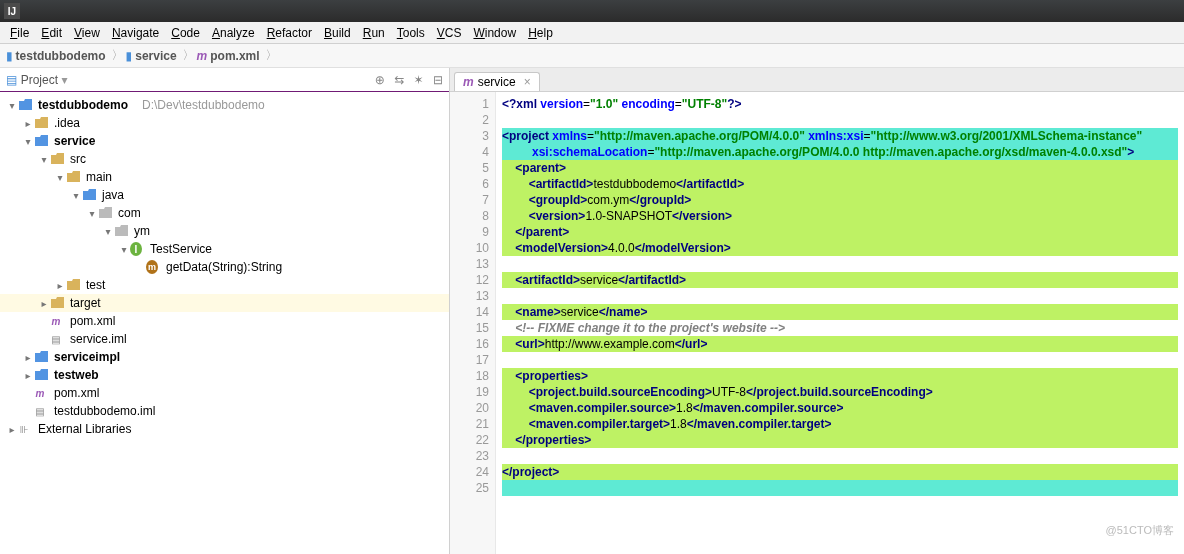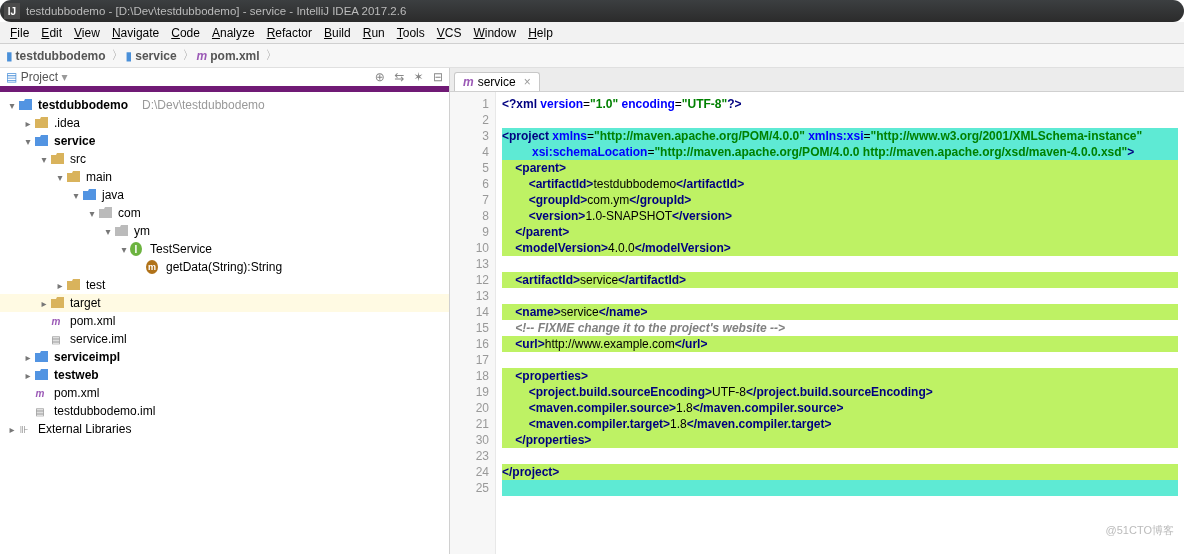--- a/index.html
+++ b/index.html
@@ -1,28 +1,28 @@
 <!DOCTYPE html>
 <html><head>
 <meta charset="utf-8">
 <style>
 * { box-sizing: border-box; margin: 0; padding: 0; font-family: "Segoe UI", Arial, sans-serif; }
 body { font-size: 12px; background: #fff; color: #000; overflow: hidden; }
 .window { width: 1184px; height: 554px; display: flex; flex-direction: column; }
-.titlebar { background: linear-gradient(#3c3f41, #2b2b2b); color: #bbb; height: 22px; display:flex; align-items:center; padding:0 4px; font-size:11.5px;border-radius:11px; }
+.titlebar { background: linear-gradient(#3c3f41, #2b2b2b); color: #bbb; height: 22px; display:flex; align-items:center; padding:0 4px; font-size:11.5px; }
 .titlebar .ij-icon { width:16px; height:16px; background:#4b4b4b; display:inline-flex; align-items:center; justify-content:center; margin-right:6px; color:#fff; font-weight:bold; font-size:10px;}
 .menubar { background:#f2f2f2; border-bottom:1px solid #d0d0d0; height:22px; display:flex; align-items:center; padding:0 4px; font-size:12px; }
 .menubar span { padding:0 6px; cursor:default; }
 .menubar span u { text-decoration: underline; }
 .navbar { background:#f7f7f7; border-bottom:1px solid #e0e0e0; height:24px; display:flex; align-items:center; padding:0 6px; font-size:12px; color:#555; }
 .navbar .crumb { display:flex; align-items:center; margin-right:4px; }
 .navbar .chev { color:#999; margin:0 2px; }
 .main { flex:1; display:flex; min-height:0; }
 .sidebar { width:450px; border-right:1px solid #d0d0d0; display:flex; flex-direction:column; background:#fff; }
-.sidehead { height:24px; border-bottom:6px solid #701a75; display:flex; align-items:center; padding:0 6px; font-size:12px; color:#555; justify-content:space-between; }
+.sidehead { height:24px; border-bottom:1px solid #701a75; display:flex; align-items:center; padding:0 6px; font-size:12px; color:#555; justify-content:space-between; }
 .sidehead .tools span { margin-left:6px; color:#888; cursor:default; }
 .tree { flex:1; overflow:auto; padding:4px 0; font-size:12px; }
 .node { display:flex; align-items:center; height:18px; padding-right:6px; white-space:nowrap; }
 .node.sel { background:#fffae3; }
 .arrow { width:12px; display:inline-block; text-align:center; color:#777; font-size:10px; cursor:default;}
 .ic { width:16px; height:14px; display:inline-flex; align-items:center; justify-content:center; margin-right:4px; font-size:10px; }
 .ic.intf { background:#6cb33f; color:#fff; border-radius:50%; width:14px; height:14px; font-weight:bold;}
 .ic.meth { background:#b07219; color:#fff; border-radius:50%; width:14px; height:14px; font-weight:bold; font-size:9px;}
 .ic.xml { color:#9b59b6; font-weight:bold; font-style:italic;}
 .ic.file { color:#888; }
@@ -46,21 +46,20 @@
 .lines .hl2 { background:#bef264; }
 .watermark { position:fixed; right:10px; bottom:16px; color:#bbb; font-size:11px; }
 svg.folder { width:14px; height:12px; }
 </style>
 </head>
 <body>
 
 <div class="window">
   <div class="titlebar">
     <span class="ij-icon">IJ</span>
-    <span>testdubbodemo - [D:\Dev\testdubbodemo] - service - IntelliJ IDEA 2017.2.6</span>
   </div>
 
   <div class="menubar" id="menubar">
       <span><u>F</u>ile</span>
       <span><u>E</u>dit</span>
       <span><u>V</u>iew</span>
       <span><u>N</u>avigate</span>
       <span><u>C</u>ode</span>
       <span><u>A</u>nalyze</span>
       <span><u>R</u>efactor</span>
@@ -291,21 +290,21 @@
             <div>12</div>
             <div>13</div>
             <div>14</div>
             <div>15</div>
             <div>16</div>
             <div>17</div>
             <div>18</div>
             <div>19</div>
             <div>20</div>
             <div>21</div>
-            <div>30</div>
+            <div>22</div>
             <div>23</div>
             <div>24</div>
             <div>25</div>
           </div>
         <div class="lines" id="lines"><div><span class="tag">&lt;?xml</span> <span class="attr">version</span>=<span class="val">"1.0"</span> <span class="attr">encoding</span>=<span class="val">"UTF-8"</span><span class="tag">?&gt;</span></div><div>&nbsp;</div><div class="hl1"><span class="tag">&lt;project</span> <span class="attr">xmlns</span>=<span class="val">"http://maven.apache.org/POM/4.0.0"</span> <span class="attr">xmlns:xsi</span>=<span class="val">"http://www.w3.org/2001/XMLSchema-instance"</span></div><div class="hl1">         <span class="attr">xsi:schemaLocation</span>=<span class="val">"http://maven.apache.org/POM/4.0.0 http://maven.apache.org/xsd/maven-4.0.0.xsd"</span><span class="tag">&gt;</span></div><div class="hl2">    <span class="tag">&lt;parent&gt;</span></div><div class="hl2">        <span class="tag">&lt;artifactId&gt;</span>testdubbodemo<span class="tag">&lt;/artifactId&gt;</span></div><div class="hl2">        <span class="tag">&lt;groupId&gt;</span>com.ym<span class="tag">&lt;/groupId&gt;</span></div><div class="hl2">        <span class="tag">&lt;version&gt;</span>1.0-SNAPSHOT<span class="tag">&lt;/version&gt;</span></div><div class="hl2">    <span class="tag">&lt;/parent&gt;</span></div><div class="hl2">    <span class="tag">&lt;modelVersion&gt;</span>4.0.0<span class="tag">&lt;/modelVersion&gt;</span></div><div>&nbsp;</div><div class="hl2">    <span class="tag">&lt;artifactId&gt;</span>service<span class="tag">&lt;/artifactId&gt;</span></div><div>&nbsp;</div><div class="hl2">    <span class="tag">&lt;name&gt;</span>service<span class="tag">&lt;/name&gt;</span></div><div>    <span class="cmt">&lt;!-- FIXME change it to the project's website --&gt;</span></div><div class="hl2">    <span class="tag">&lt;url&gt;</span>http://www.example.com<span class="tag">&lt;/url&gt;</span></div><div>&nbsp;</div><div class="hl2">    <span class="tag">&lt;properties&gt;</span></div><div class="hl2">        <span class="tag">&lt;project.build.sourceEncoding&gt;</span>UTF-8<span class="tag">&lt;/project.build.sourceEncoding&gt;</span></div><div class="hl2">        <span class="tag">&lt;maven.compiler.source&gt;</span>1.8<span class="tag">&lt;/maven.compiler.source&gt;</span></div><div class="hl2">        <span class="tag">&lt;maven.compiler.target&gt;</span>1.8<span class="tag">&lt;/maven.compiler.target&gt;</span></div><div class="hl2">    <span class="tag">&lt;/properties&gt;</span></div><div>&nbsp;</div><div class="hl2"><span class="tag">&lt;/project&gt;</span></div><div class="hl1">&nbsp;</div></div>
       </div>
     </div>
   </div>
 </div>
 <div class="watermark">@51CTO博客</div>

